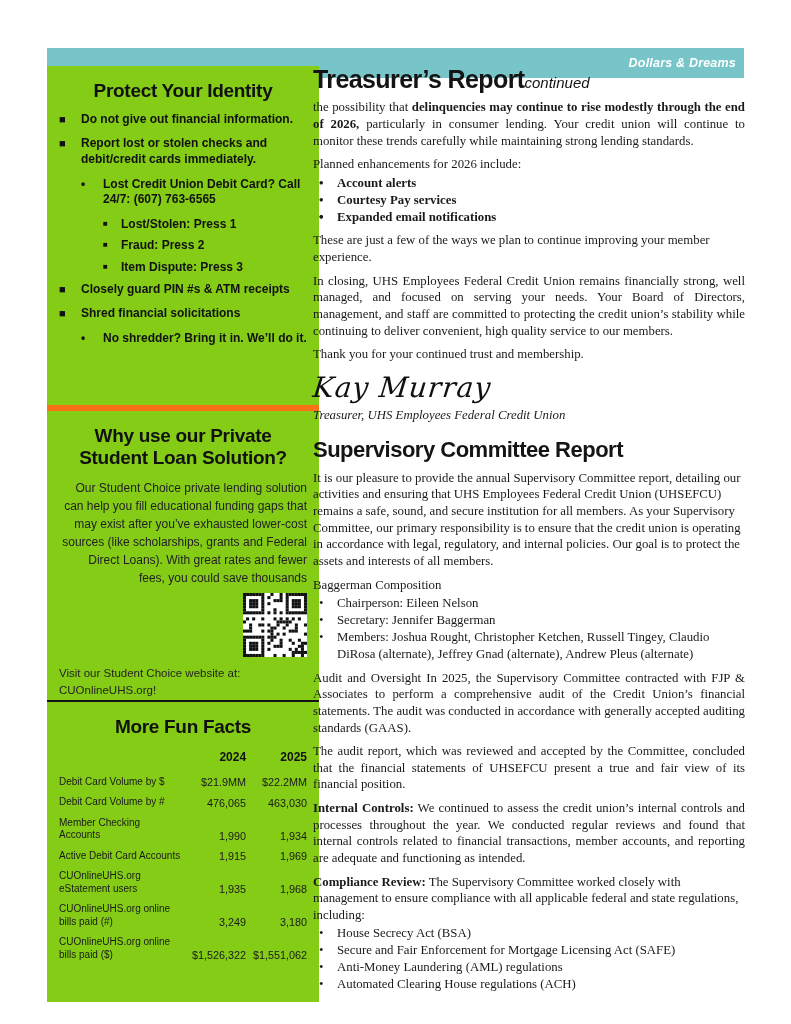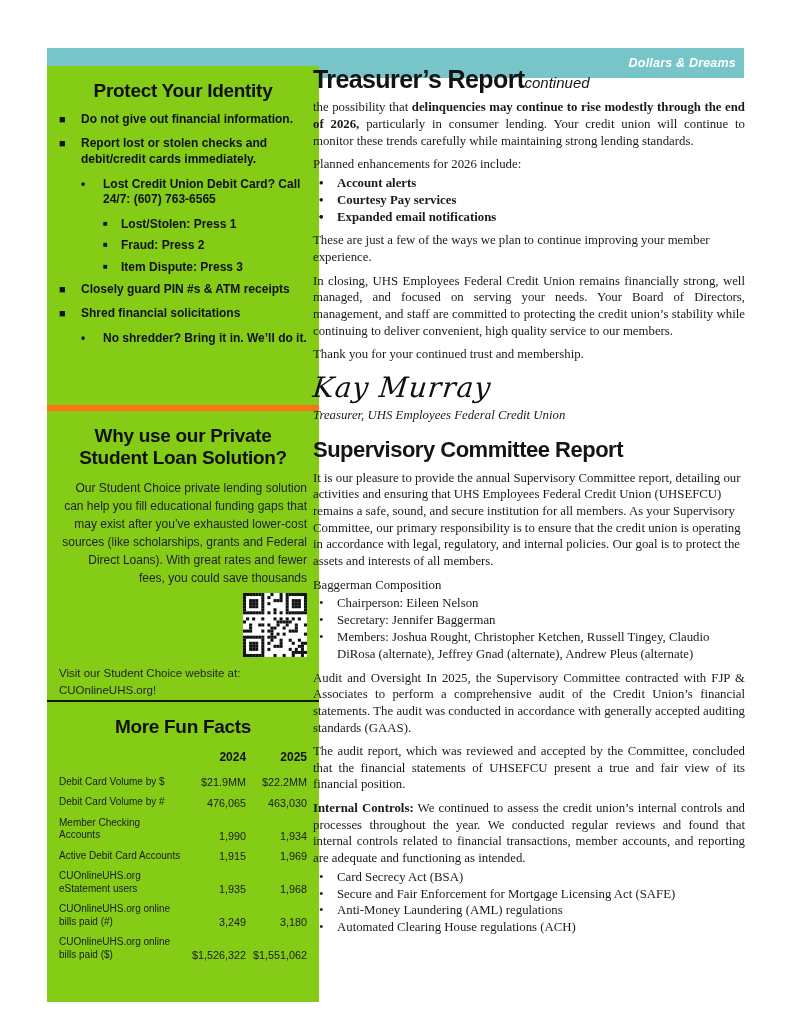--- a/index.html
+++ b/index.html
@@ -420,23 +420,24 @@
 
         <li><span class="mk">•</span><span>Members: Joshua Rought, Christopher Ketchen, Russell Tingey, Claudio DiRosa (alternate), Jeffrey Gnad (alternate), Andrew Pleus (alternate)</span></li>
 
     </ul>
 
     <p class="just">Audit and Oversight In 2025, the Supervisory Committee contracted with FJP &amp; Associates to perform a comprehensive audit of the Credit Union’s financial statements. The audit was conducted in accordance with generally accepted auditing standards (GAAS).</p>
     <p class="just">The audit report, which was reviewed and accepted by the Committee, concluded that the financial statements of UHSEFCU present a true and fair view of its financial position.</p>
 
     <p class="just"><b>Internal Controls:</b><span> We continued to assess the credit union’s internal controls and processes throughout the year. We conducted regular reviews and found that internal controls related to financial transactions, member accounts, and reporting are adequate and functioning as intended.</span></p>
 
+    <p><b>Compliance Review:</b><span> The Supervisory Committee worked closely with management to ensure compliance with all applicable federal and state regulations, including:</span></p>
     <ul class="blist">
 
-        <li><span class="mk">•</span><span>Card Secrecy Act (BSA)</span></li>
+        <li><span class="mk">•</span><span>House Secrecy Act (BSA)</span></li>
 
         <li><span class="mk">•</span><span>Secure and Fair Enforcement for Mortgage Licensing Act (SAFE)</span></li>
 
         <li><span class="mk">•</span><span>Anti-Money Laundering (AML) regulations</span></li>
 
         <li><span class="mk">•</span><span>Automated Clearing House regulations (ACH)</span></li>
 
     </ul>
 
   </div>

